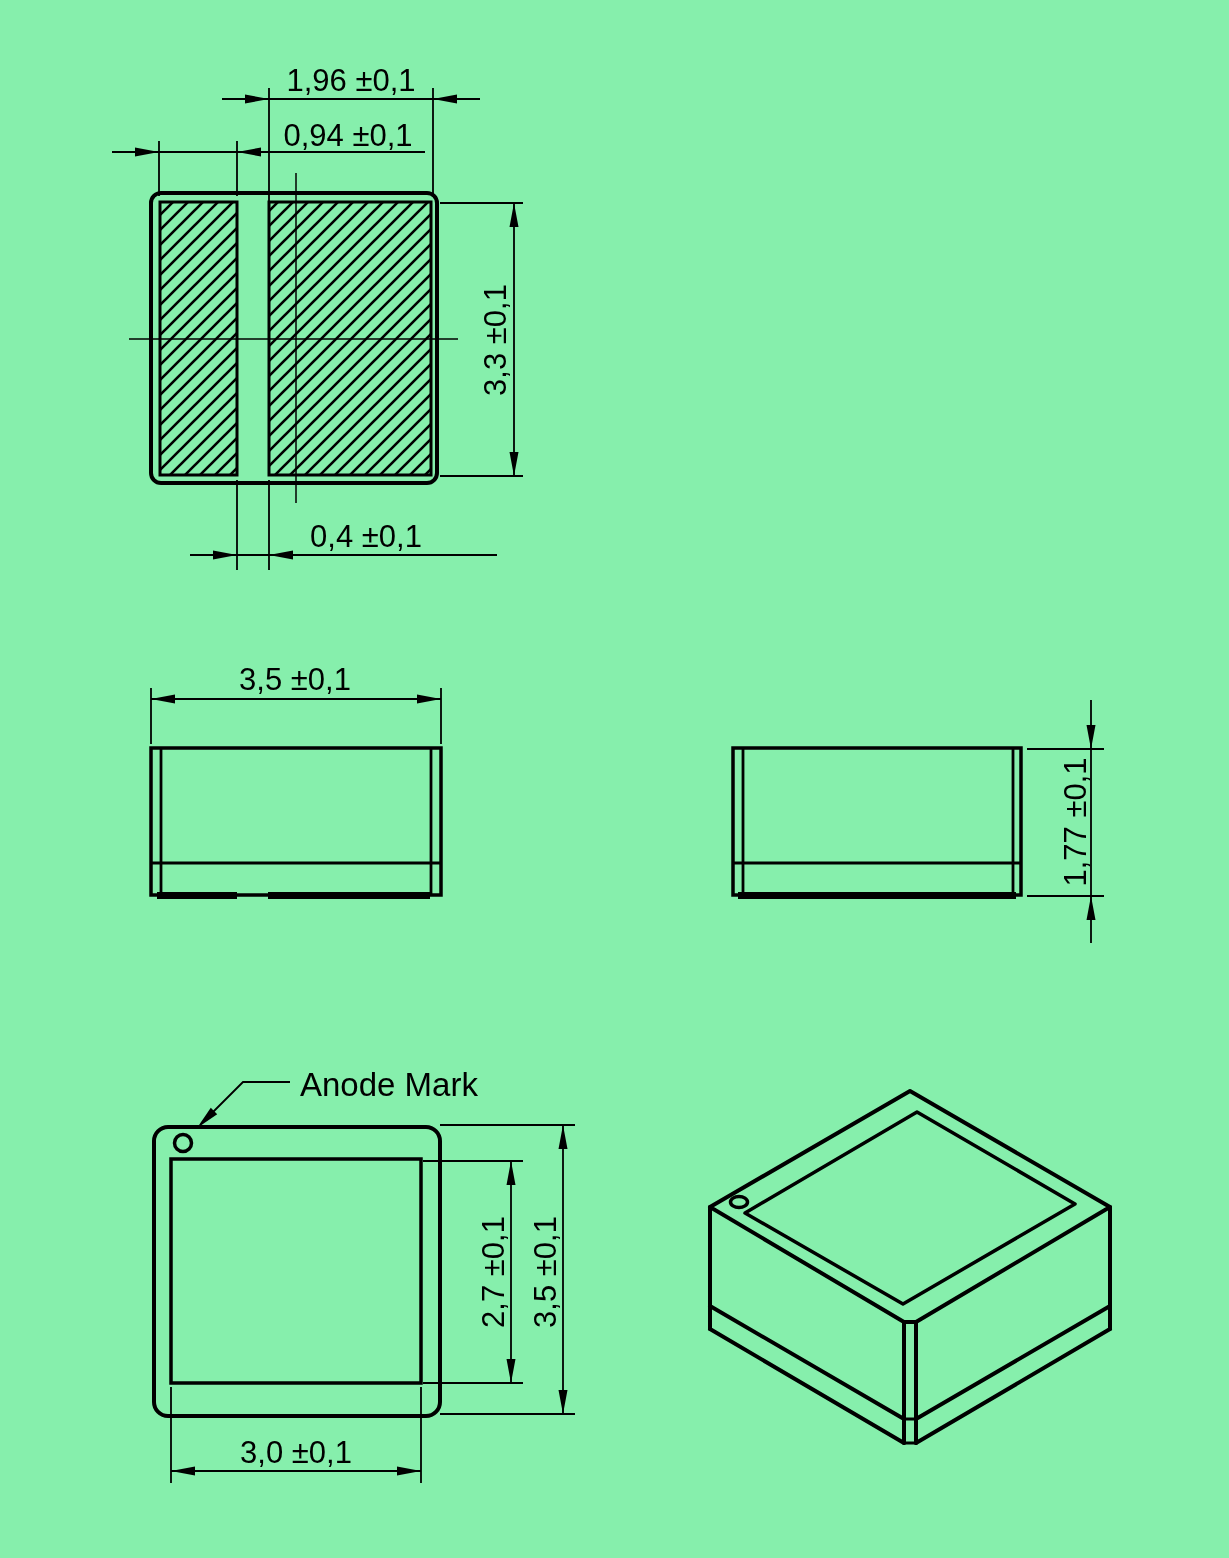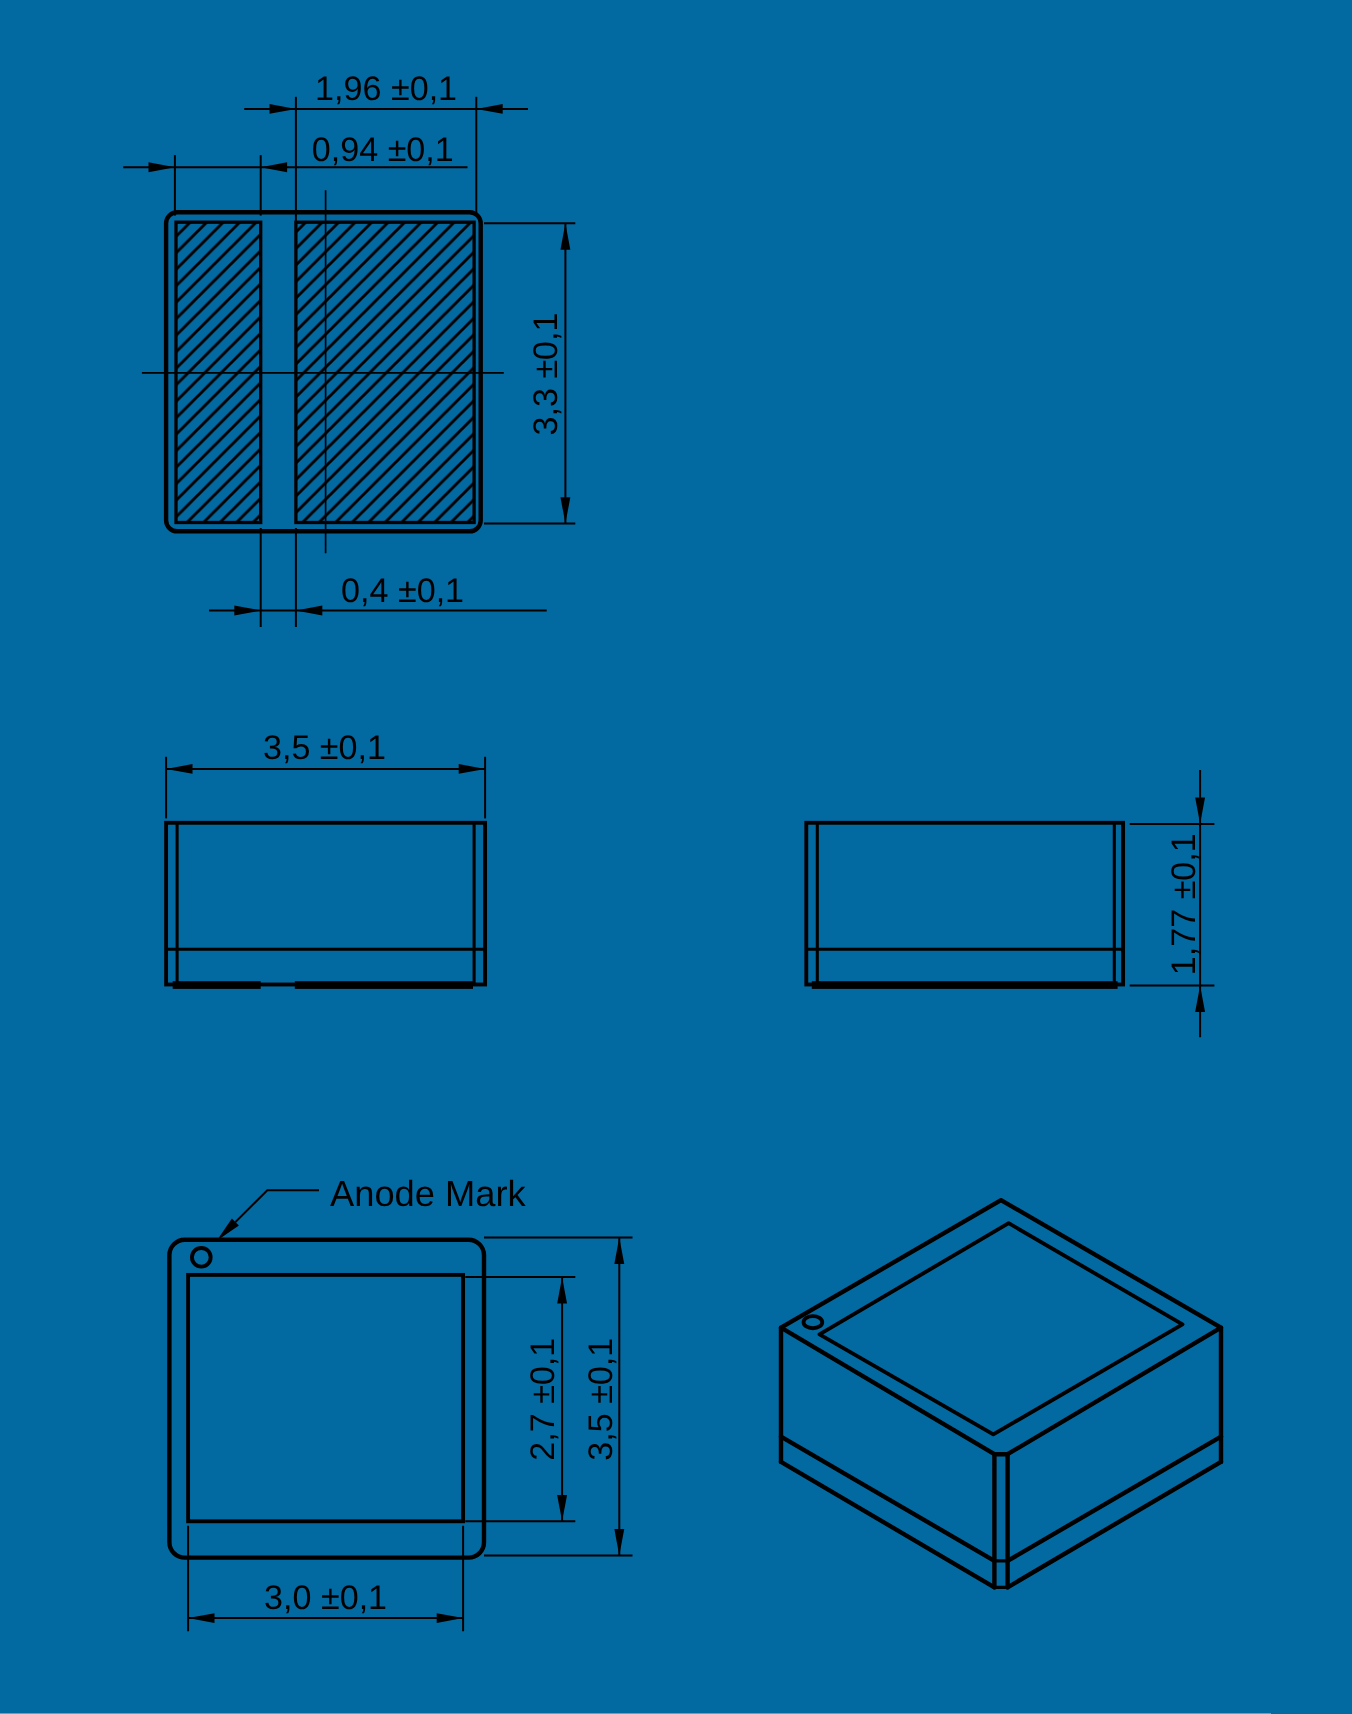--- a/index.html
+++ b/index.html
@@ -4,21 +4,21 @@
 <style>
   html, body {
     margin: 0;
     padding: 0;
     background: #ffffff;
   }
   #canvas {
     position: relative;
     width: 1229px;
     height: 1558px;
-    background: #0369a1;
+    background: #86efac;
     overflow: hidden;
   }
   svg {
     display: block;
   }
   .dim-text {
     font-family: "Liberation Sans", sans-serif;
     font-size: 31px;
     fill: #000000;
   }

